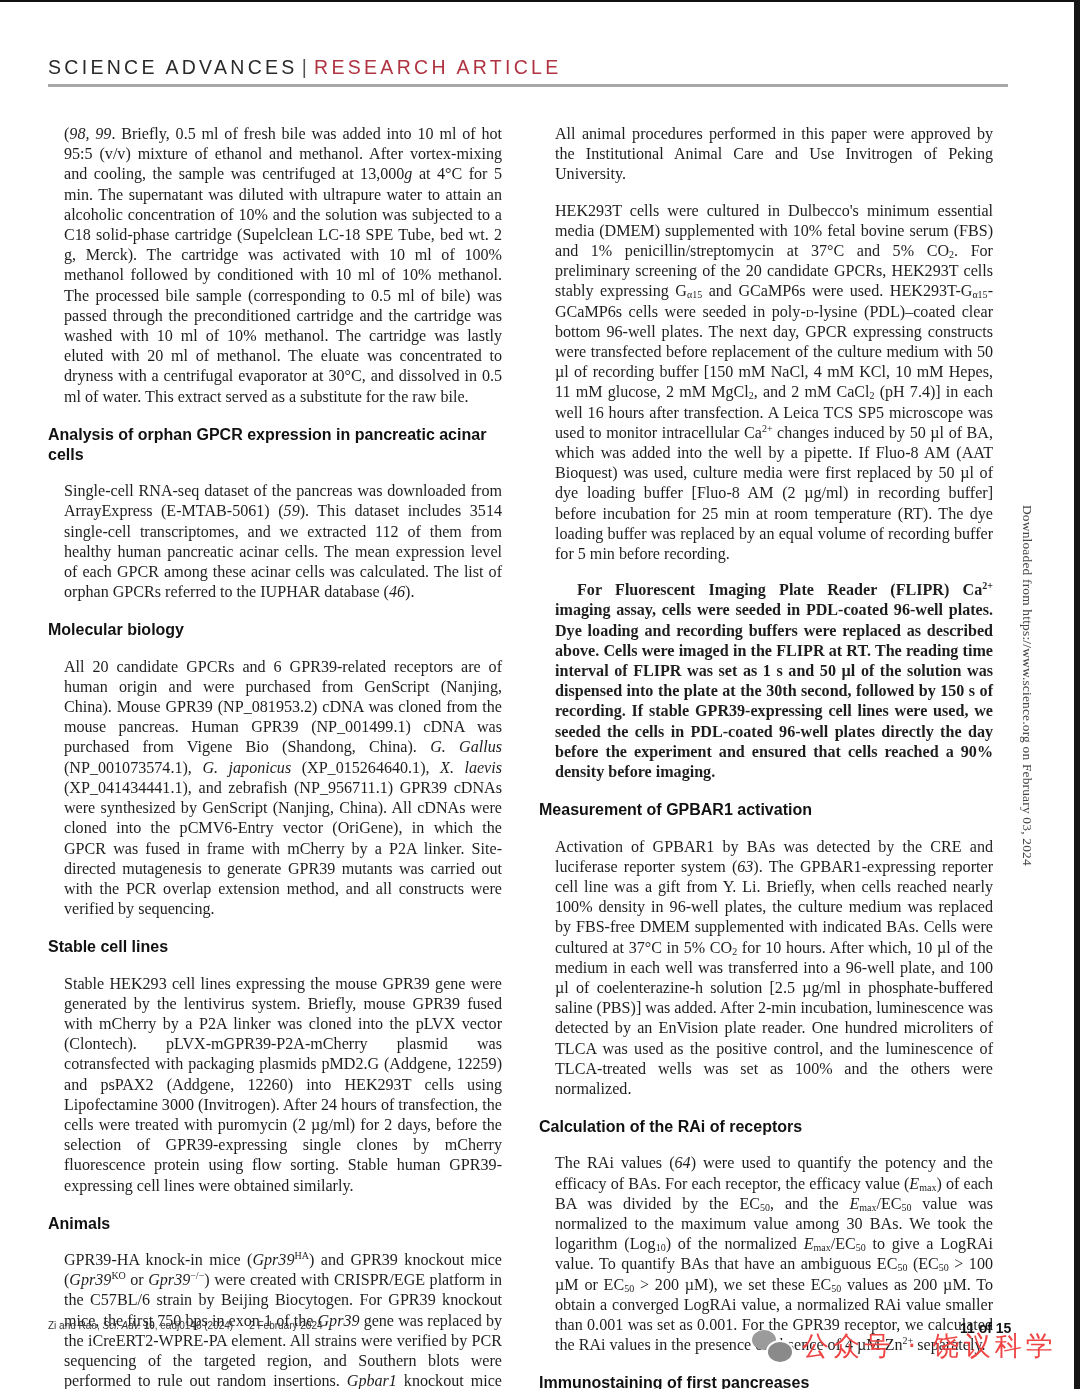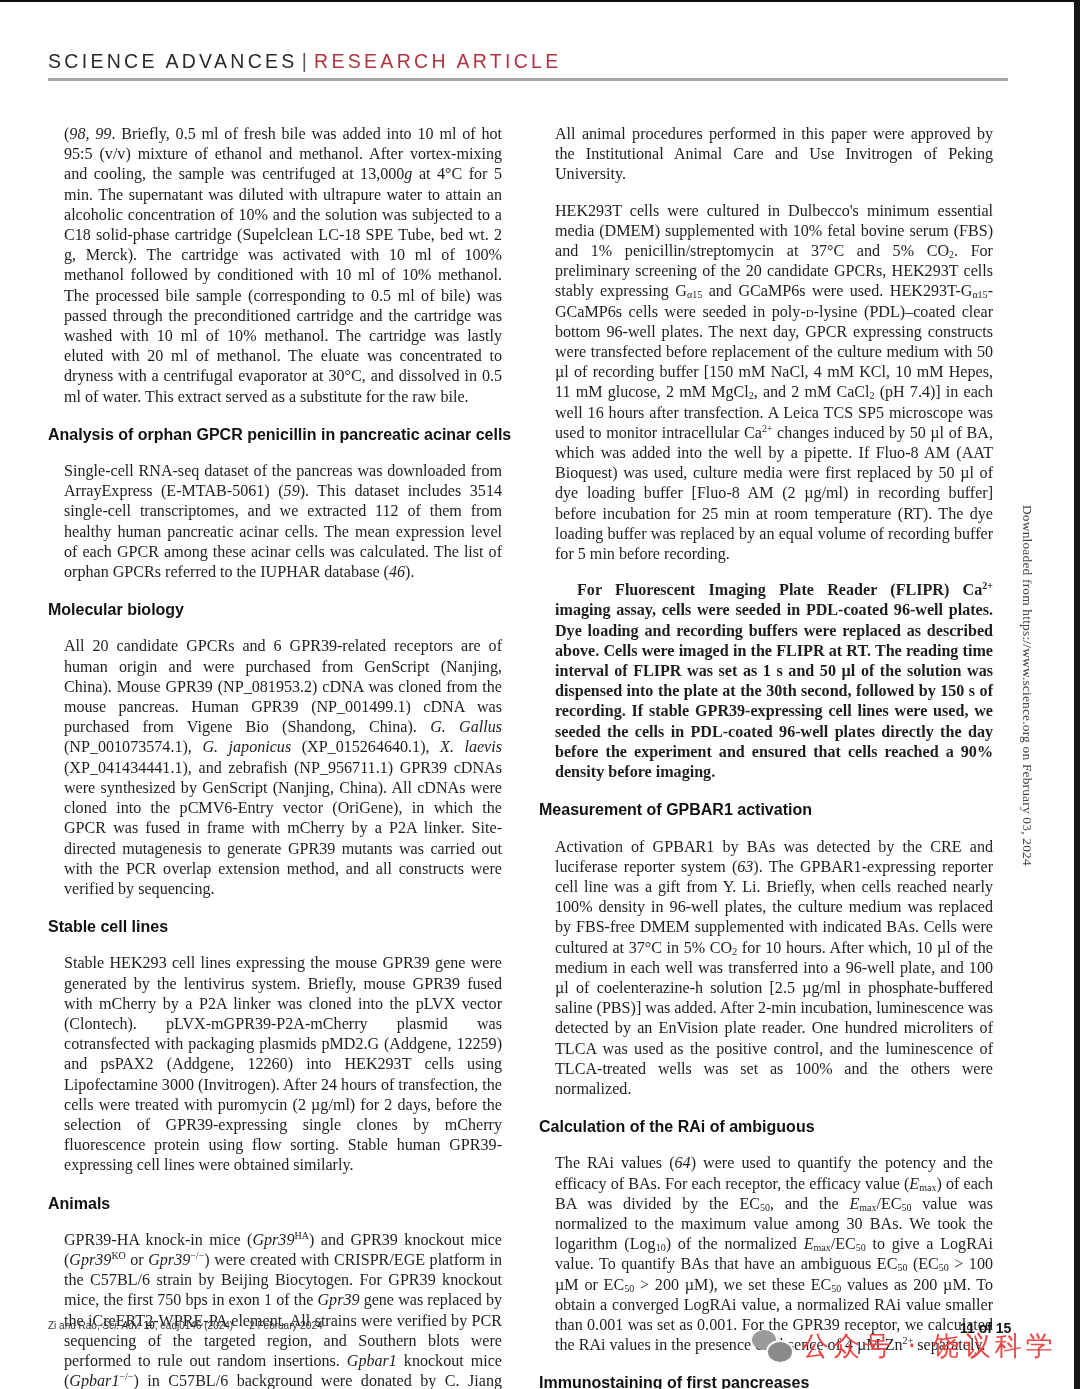--- a/index.html
+++ b/index.html
@@ -4,21 +4,21 @@
 <style>
   html, body { margin: 0; padding: 0; }
   body {
     width: 1080px; height: 1389px; overflow: hidden; position: relative;
     background: #ffffff; color: #1e1e1e;
     font-family: "Liberation Serif", "DejaVu Serif", serif;
   }
   .top-border { position: absolute; left: 0; top: 0; width: 1080px; height: 2px; background: #111; }
   .right-bar { position: absolute; right: 0; top: 0; width: 6px; height: 1389px; background: #151515; }
 
-  .header { position: absolute; left: 48px; top: 49px; width: 960px; }
+  .header { position: absolute; left: 48px; top: 55px; width: 960px; }
   .header-text {
     font-family: "Liberation Sans", "DejaVu Sans", sans-serif;
     font-size: 19.5px; letter-spacing: 3.3px; line-height: 24px; white-space: nowrap;
   }
   .journal { color: #2a2a2a; }
   .sep { color: #555; margin: 0 4px; }
   .article-type { color: #b03442; }
   .header-rule { margin-top: 5px; height: 3px; background: #a8a8a8; }
 
   .col { position: absolute; top: 108px; width: 470px; }
@@ -65,21 +65,21 @@
 <div class="header">
   <div class="header-text">
     <span class="journal">SCIENCE ADVANCES</span><span class="sep">|</span><span class="article-type">RESEARCH ARTICLE</span>
   </div>
   <div class="header-rule"></div>
 </div>
 
 <div class="col col-left">
   <p class="body">(<i>98, 99</i><span>. Briefly, 0.5 ml of fresh bile was added into 10 ml of hot 95:5 (v/v) mixture of ethanol and methanol. After vortex-mixing and cooling, the sample was centrifuged at 13,000</span><i>g</i><span> at 4°C for 5 min. The supernatant was diluted with ultrapure water to attain an alcoholic concentration of 10% and the solution was subjected to a C18 solid-phase cartridge (Supelclean LC-18 SPE Tube, bed wt. 2 g, Merck). The cartridge was activated with 10 ml of 100% methanol followed by conditioned with 10 ml of 10% methanol. The processed bile sample (corresponding to 0.5 ml of bile) was passed through the preconditioned cartridge and the cartridge was washed with 10 ml of 10% methanol. The cartridge was lastly eluted with 20 ml of methanol. The eluate was concentrated to dryness with a centrifugal evaporator at 30°C, and dissolved in 0.5 ml of water. This extract served as a substitute for the raw bile.</span></p>
 
-  <h3 class="sec">Analysis of orphan GPCR penicillin in pancreatic acinar cells</h3>
+  <h3 class="sec">Analysis of orphan GPCR expression in pancreatic acinar cells</h3>
   <p class="body"><span>Single-cell RNA-seq dataset of the pancreas was downloaded from ArrayExpress (E-MTAB-5061) (</span><i>59</i><span>). This dataset includes 3514 single-cell transcriptomes, and we extracted 112 of them from healthy human pancreatic acinar cells. The mean expression level of each GPCR among these acinar cells was calculated. The list of orphan GPCRs referred to the IUPHAR database (</span><i>46</i><span>).</span></p>
 
   <h3 class="sec">Molecular biology</h3>
   <p class="body"><span>All 20 candidate GPCRs and 6 GPR39-related receptors are of human origin and were purchased from GenScript (Nanjing, China). Mouse GPR39 (NP_081953.2) cDNA was cloned from the mouse pancreas. Human GPR39 (NP_001499.1) cDNA was purchased from Vigene Bio (Shandong, China). </span><i>G. Gallus</i><span> (NP_001073574.1), </span><i>G. japonicus</i><span> (XP_015264640.1), </span><i>X. laevis</i><span> (XP_041434441.1), and zebrafish (NP_956711.1) GPR39 cDNAs were synthesized by GenScript (Nanjing, China). All cDNAs were cloned into the pCMV6-Entry vector (OriGene), in which the GPCR was fused in frame with mCherry by a P2A linker. Site-directed mutagenesis to generate GPR39 mutants was carried out with the PCR overlap extension method, and all constructs were verified by sequencing.</span></p>
 
   <h3 class="sec">Stable cell lines</h3>
   <p class="body">Stable HEK293 cell lines expressing the mouse GPR39 gene were generated by the lentivirus system. Briefly, mouse GPR39 fused with mCherry by a P2A linker was cloned into the pLVX vector (Clontech). pLVX-mGPR39-P2A-mCherry plasmid was cotransfected with packaging plasmids pMD2.G (Addgene, 12259) and psPAX2 (Addgene, 12260) into HEK293T cells using Lipofectamine 3000 (Invitrogen). After 24 hours of transfection, the cells were treated with puromycin (2 µg/ml) for 2 days, before the selection of GPR39-expressing single clones by mCherry fluorescence protein using flow sorting. Stable human GPR39-expressing cell lines were obtained similarly.</p>
 
   <h3 class="sec">Animals</h3>
   <p class="body"><span>GPR39-HA knock-in mice (</span><i>Gpr39</i><sup>HA</sup><span>) and GPR39 knockout mice (</span><i>Gpr39</i><sup>KO</sup><span> or </span><i>Gpr39</i><sup>−/−</sup><span>) were created with CRISPR/EGE platform in the C57BL/6 strain by Beijing Biocytogen. For GPR39 knockout mice, the first 750 bps in exon 1 of the </span><i>Gpr39</i><span> gene was replaced by the iCreERT2-WPRE-PA element. All strains were verified by PCR sequencing of the targeted region, and Southern blots were performed to rule out random insertions. </span><i>Gpbar1</i><span> knockout mice (</span><i>Gpbar1</i><sup>−/−</sup><span>) in C57BL/6 background were donated by C. Jiang (</span><i>100</i><span>).</span></p>
@@ -87,21 +87,21 @@
 
 <div class="col col-right">
   <p class="body">All animal procedures performed in this paper were approved by the Institutional Animal Care and Use Invitrogen of Peking University.</p>
 
   <p class="body"><span>HEK293T cells were cultured in Dulbecco's minimum essential media (DMEM) supplemented with 10% fetal bovine serum (FBS) and 1% penicillin/streptomycin at 37°C and 5% CO</span><sub>2</sub><span>. For preliminary screening of the 20 candidate GPCRs, HEK293T cells stably expressing G</span><sub>α15</sub><span> and GCaMP6s were used. HEK293T-G</span><sub>α15</sub><span>-GCaMP6s cells were seeded in poly-</span><span class="sc">d</span><span>-lysine (PDL)–coated clear bottom 96-well plates. The next day, GPCR expressing constructs were transfected before replacement of the culture medium with 50 µl of recording buffer [150 mM NaCl, 4 mM KCl, 10 mM Hepes, 11 mM glucose, 2 mM MgCl</span><sub>2</sub><span>, and 2 mM CaCl</span><sub>2</sub><span> (pH 7.4)] in each well 16 hours after transfection. A Leica TCS SP5 microscope was used to monitor intracellular Ca</span><sup>2+</sup><span> changes induced by 50 µl of BA, which was added into the well by a pipette. If Fluo-8 AM (AAT Bioquest) was used, culture media were first replaced by 50 µl of dye loading buffer [Fluo-8 AM (2 µg/ml) in recording buffer] before incubation for 25 min at room temperature (RT). The dye loading buffer was replaced by an equal volume of recording buffer for 5 min before recording.</span></p>
   <p class="body indent"><span>For Fluorescent Imaging Plate Reader (FLIPR) Ca</span><sup>2+</sup><span> imaging assay, cells were seeded in PDL-coated 96-well plates. Dye loading and recording buffers were replaced as described above. Cells were imaged in the FLIPR at RT. The reading time interval of FLIPR was set as 1 s and 50 µl of the solution was dispensed into the plate at the 30th second, followed by 150 s of recording. If stable GPR39-expressing cell lines were used, we seeded the cells in PDL-coated 96-well plates directly the day before the experiment and ensured that cells reached a 90% density before imaging.</span></p>
 
   <h3 class="sec">Measurement of GPBAR1 activation</h3>
   <p class="body"><span>Activation of GPBAR1 by BAs was detected by the CRE and luciferase reporter system (</span><i>63</i><span>). The GPBAR1-expressing reporter cell line was a gift from Y. Li. Briefly, when cells reached nearly 100% density in 96-well plates, the culture medium was replaced by FBS-free DMEM supplemented with indicated BAs. Cells were cultured at 37°C in 5% CO</span><sub>2</sub><span> for 10 hours. After which, 10 µl of the medium in each well was transferred into a 96-well plate, and 100 µl of coelenterazine-h solution [2.5 µg/ml in phosphate-buffered saline (PBS)] was added. After 2-min incubation, luminescence was detected by an EnVision plate reader. One hundred microliters of TLCA was used as the positive control, and the luminescence of TLCA-treated wells was set as 100% and the others were normalized.</span></p>
 
-  <h3 class="sec">Calculation of the RAi of ambiguous</h3>
+  <h3 class="sec">Calculation of the RAi of receptors</h3>
   <p class="body"><span>The RAi values (</span><i>64</i><span>) were used to quantify the potency and the efficacy of BAs. For each receptor, the efficacy value (</span><i>E</i><sub>max</sub><span>) of each BA was divided by the EC</span><sub>50</sub><span>, and the </span><i>E</i><sub>max</sub><span>/EC</span><sub>50</sub><span> value was normalized to the maximum value among 30 BAs. We took the logarithm (Log</span><sub>10</sub><span>) of the normalized </span><i>E</i><sub>max</sub><span>/EC</span><sub>50</sub><span> to give a LogRAi value. To quantify BAs that have an ambiguous EC</span><sub>50</sub><span> (EC</span><sub>50</sub><span> &gt; 100 µM or EC</span><sub>50</sub><span> &gt; 200 µM), we set these EC</span><sub>50</sub><span> values as 200 µM. To obtain a converged LogRAi value, a normalized RAi value smaller than 0.001 was set as 0.001. For the GPR39 receptor, we calculated the RAi values in the presence or absence of 4 µM Zn</span><sup>2+</sup><span> separately.</span></p>
 
   <h3 class="sec">Immunostaining of first pancreases</h3>
 </div>
 
 <div class="sidebar-note">Downloaded from https://www.science.org on February 03, 2024</div>
 
 <div class="footer"><span>Zi and Rao, </span><i>Sci. Adv.</i> <b>10</b><span>, eadj0146 (2024)</span><span class="date">2 February 2024</span></div>
 <div class="page-num">11 of 15</div>
 

